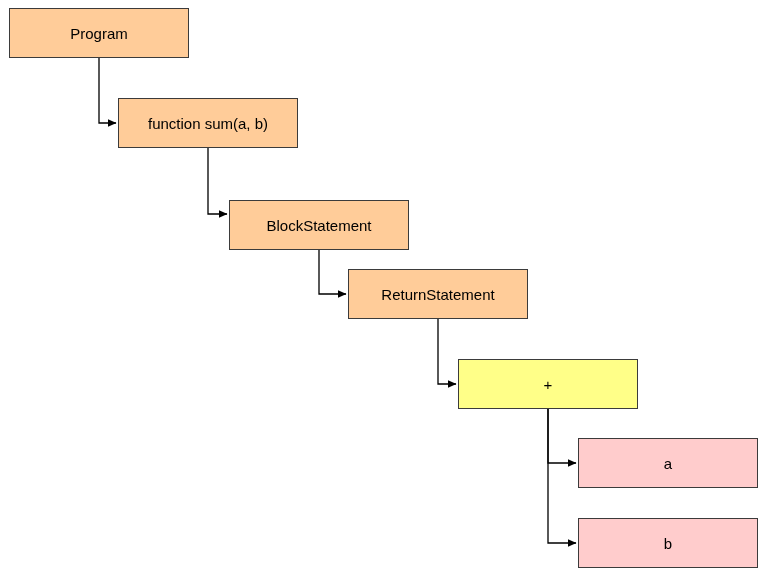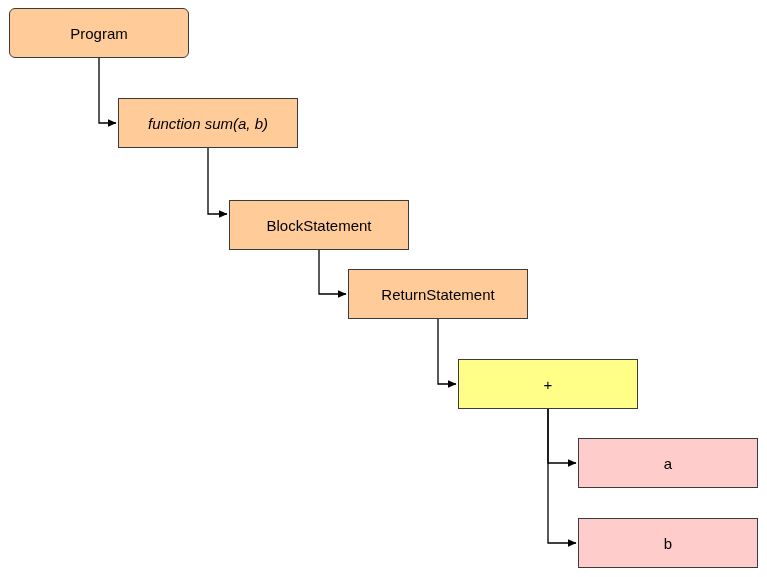--- a/index.html
+++ b/index.html
@@ -29,22 +29,22 @@
     height: 50px;
     box-sizing: border-box;
     border: 1.4px solid #3b3b3b;
     display: flex;
     align-items: center;
     justify-content: center;
     font-size: 15px;
     color: #000000;
     white-space: nowrap;
   }
-  .n0 { left: 9px;   top: 8px; border-radius: 6px;   }
-  .n1 { left: 118px; top: 98px; font-style: italic;  }
+  .n0 { left: 9px;   top: 8px;   }
+  .n1 { left: 118px; top: 98px;  }
   .n2 { left: 229px; top: 189px; }
   .n3 { left: 348px; top: 269px; }
   .n4 { left: 458px; top: 359px; }
   .n5 { left: 578px; top: 438px; }
   .n6 { left: 578px; top: 518px; }
 </style>
 </head>
 <body>
 
 <div class="canvas">

